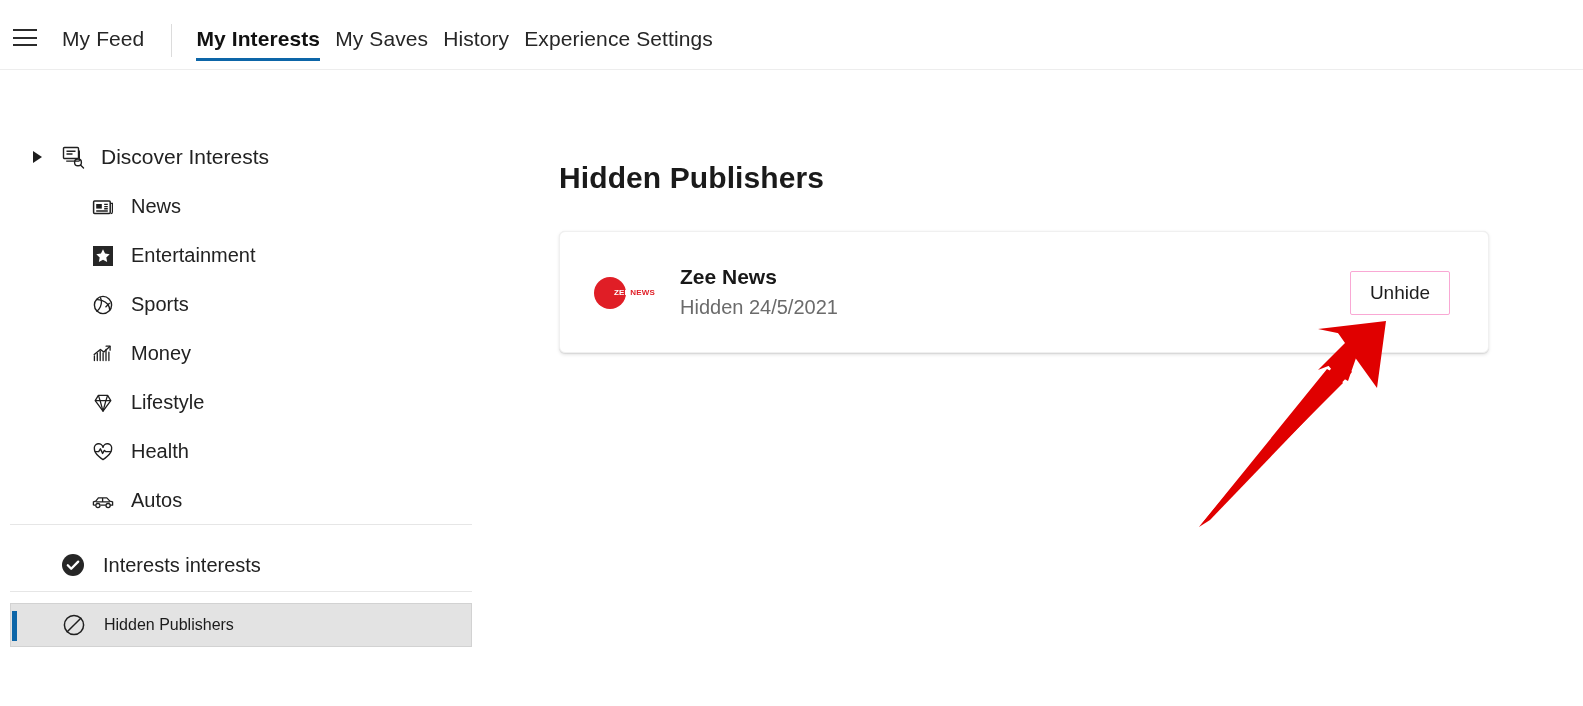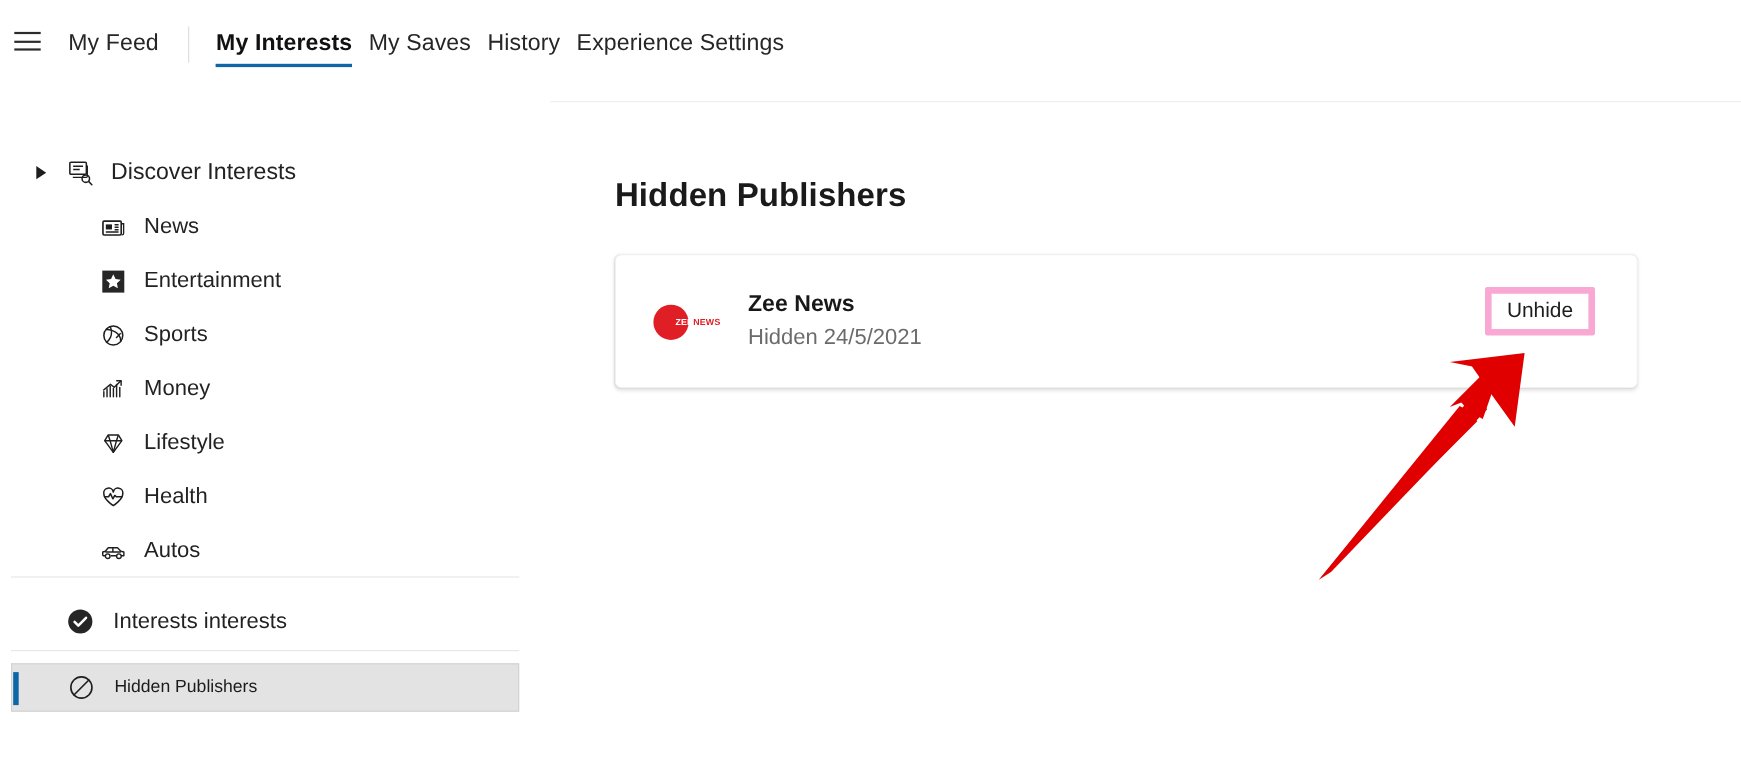--- a/index.html
+++ b/index.html
@@ -8,21 +8,21 @@
     width: 1583px; height: 706px;
     background: #ffffff;
     font-family: "Liberation Sans", sans-serif;
     color: #1b1b1b;
     overflow: hidden;
   }
 
   
   #header {
     position: absolute; left: 0; top: 0;
-    width: 1583px; height: 93px;
+    width: 1583px; height: 70px;
     border-bottom: 1px solid #ededed;
     background: #ffffff;
   }
   #hamburger {
     position: absolute; left: 12px; top: 27px;
     width: 26px; height: 21px;
     cursor: pointer;
     display: flex; flex-direction: column; justify-content: space-between;
     padding: 2px 1px;
   }
@@ -159,24 +159,24 @@
   .zee-word .w2 { color: #e01e26; }
   #pub-name {
     position: absolute; left: 120px; top: 33px;
     font-size: 21px; font-weight: 700; color: #181818;
   }
   #pub-sub {
     position: absolute; left: 120px; top: 64px;
     font-size: 20px; color: #6b6b6b;
   }
   #unhide-btn {
-    position: absolute; right: 38px; top: 29px;
+    position: absolute; right: 38px; top: 39px;
     width: 100px; height: 44px;
     background: #ffffff;
-    border: 6px solid #f9a8d4;
+    border: 1px solid #f9a8d4;
     border-radius: 2px;
     font-family: "Liberation Sans", sans-serif;
     font-size: 19px;
     color: #1d1d1d;
     cursor: pointer;
     padding: 0;
   }
 
   
   #arrow-annotation {

